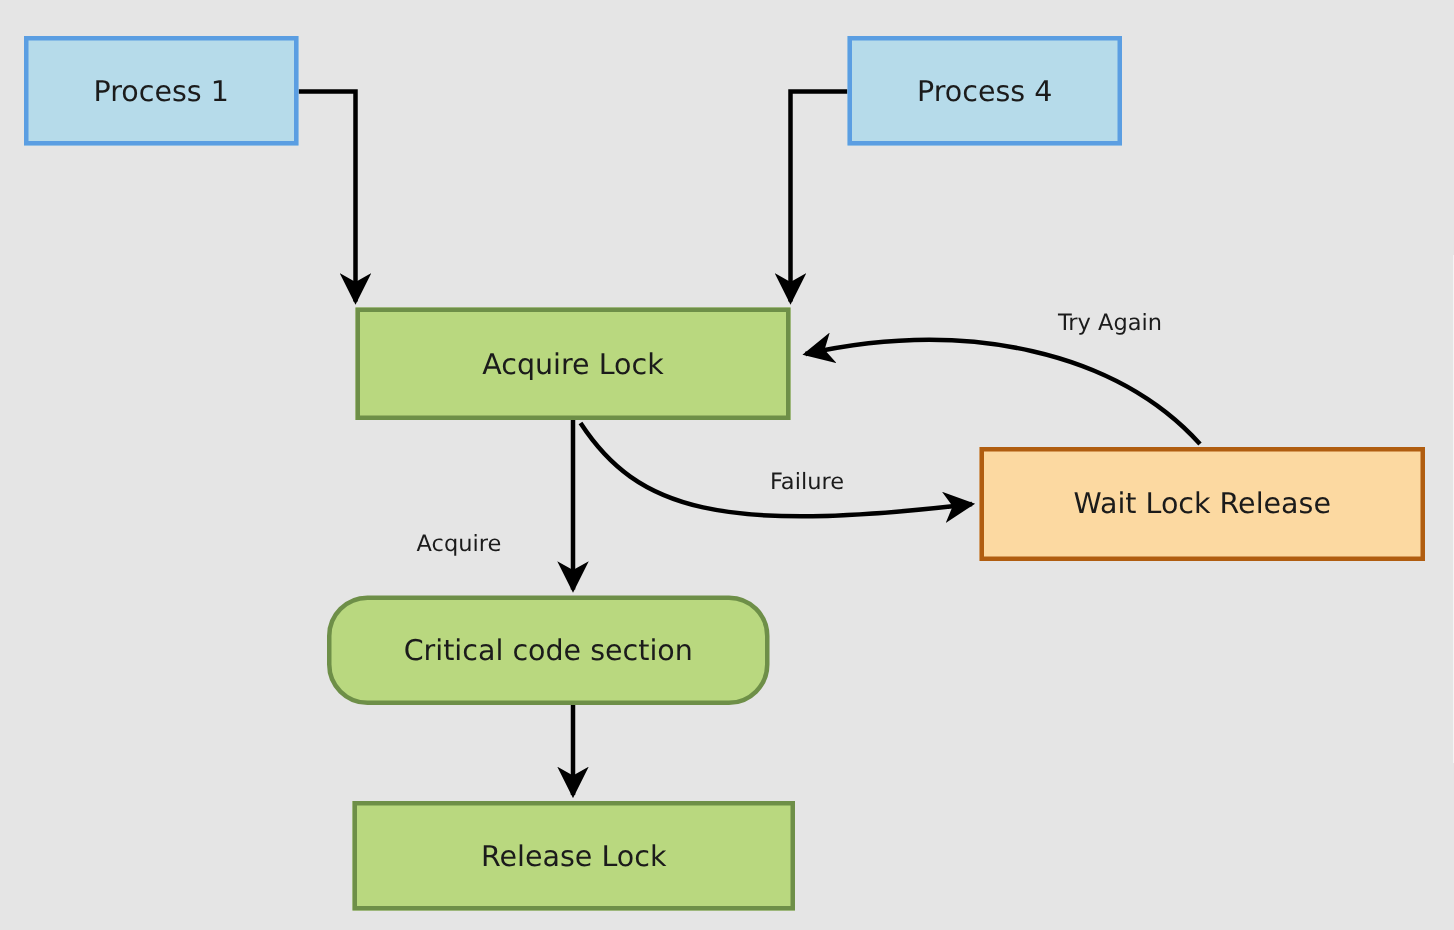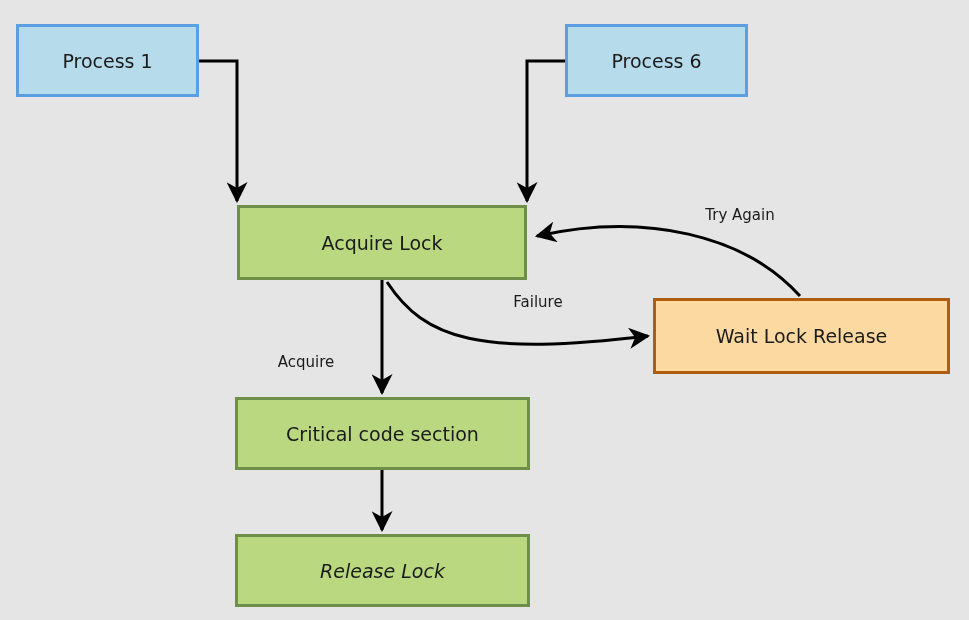--- a/index.html
+++ b/index.html
@@ -30,32 +30,32 @@
     display:flex;align-items:center;justify-content:center;
     font-size:19px;
     text-align:center;
   }
   .node-process{background:var(--process-fill);border:3px solid var(--process-border);}
   .node-action{background:var(--action-fill);border:3px solid var(--action-border);}
   .node-wait{background:var(--wait-fill);border:3px solid var(--wait-border);}
   .node-process1{left:16px;top:24px;width:183px;height:73px;}
   .node-process2{left:565px;top:24px;width:183px;height:73px;}
   .node-acquire{left:237px;top:205px;width:290px;height:75px;}
-  .node-critical{left:235px;top:397px;width:295px;height:73px;}
-  .node-release{left:235px;top:534px;width:295px;height:73px;font-style:italic;}
+  .node-critical{left:218px;top:397px;width:295px;height:73px;border-radius:27px;}
+  .node-release{left:235px;top:534px;width:295px;height:73px;}
   .node-wait-pos{left:653px;top:298px;width:297px;height:76px;}
   .edge-label{
     position:absolute;
     font-size:15px;
     transform:translate(-50%,-50%);
     white-space:nowrap;
     background:transparent;
   }
   .label-success{left:306px;top:362px;}
-  .label-failure{left:538px;top:302px;}
+  .label-failure{left:538px;top:321px;}
   .label-try-again{left:740px;top:215px;}
 </style>
 </head>
 <body>
 
 <div class="canvas">
 
   <svg class="edge-layer" viewBox="0 0 969 620" xmlns="http://www.w3.org/2000/svg">
     <defs>
       <marker id="arrowhead" viewBox="0 0 10 10" refX="9" refY="5" markerWidth="7" markerHeight="7" orient="auto">
@@ -74,21 +74,21 @@
     <path class="edge" d="M 387 282 C 425 340 480 356 648 336" marker-end="url(#arrowhead)"></path>
 
     <path class="edge" d="M 800 296 C 745 235 645 212 537 236" marker-end="url(#arrowhead)"></path>
   </svg>
 
   <div class="node node-process node-process1">
     <span>Process 1</span>
   </div>
 
   <div class="node node-process node-process2">
-    <span>Process 6</span>
+    <span>Process 4</span>
   </div>
 
   <div class="node node-wait node-wait-pos">
     <span>Wait Lock Release</span>
   </div>
 
   <div class="node node-action node-acquire">
     <span>Acquire Lock</span>
   </div>
 

